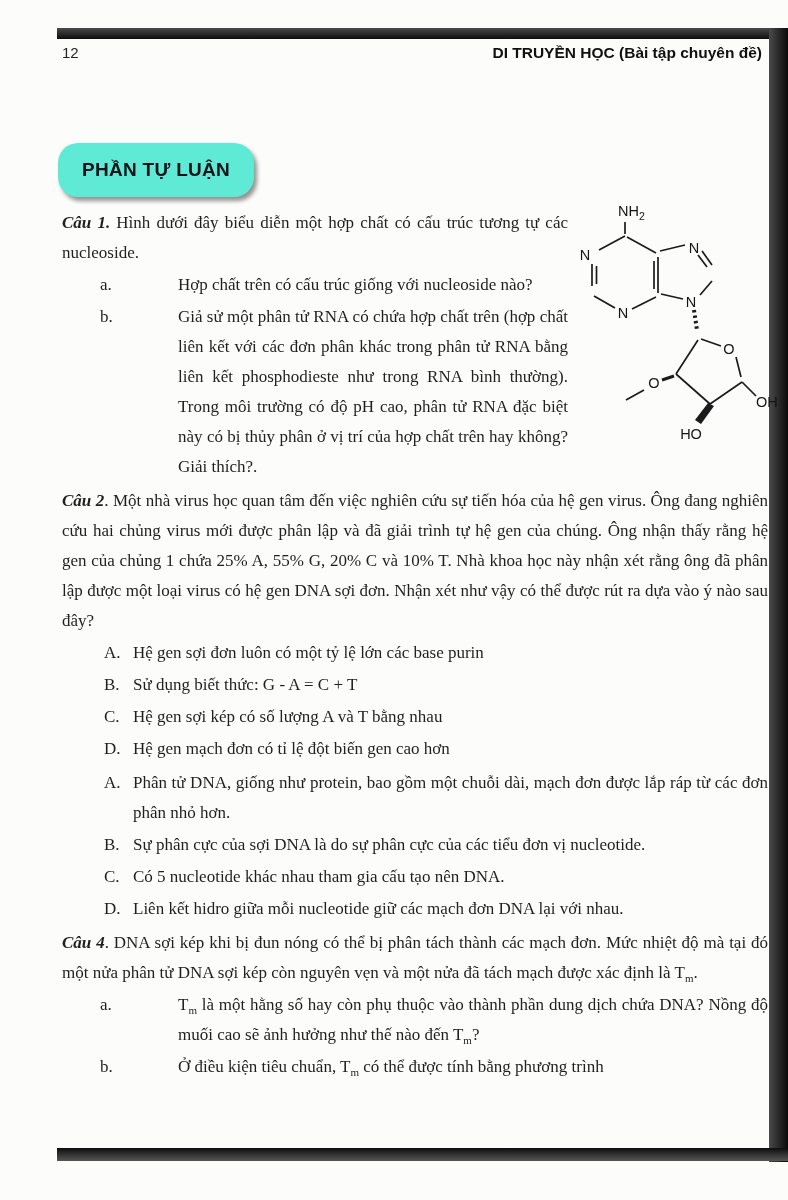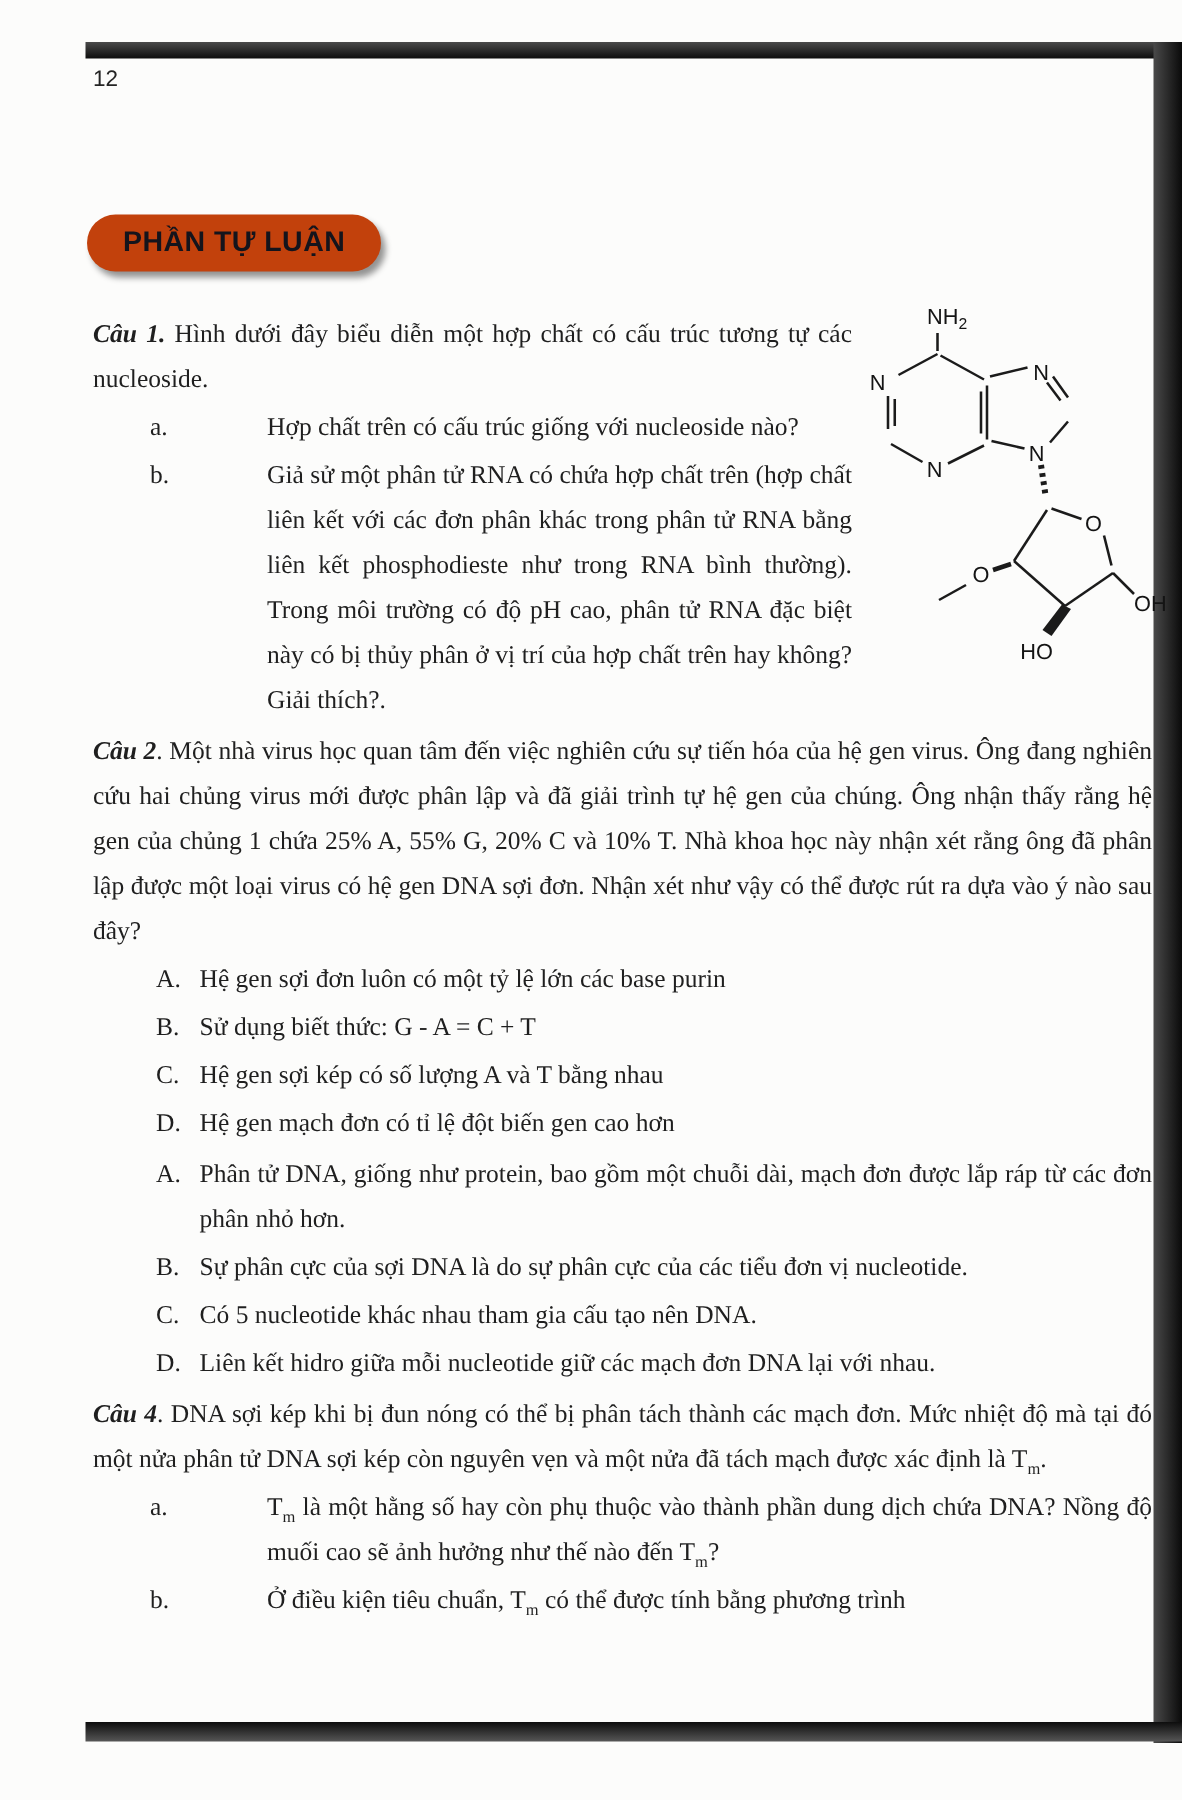--- a/index.html
+++ b/index.html
@@ -13,22 +13,22 @@
   .bar-right{position:absolute;left:769px;top:28px;width:19px;height:1134px;
     background:linear-gradient(to right,#4a4a4a,#0a0a0a);}
   .bar-bottom{position:absolute;left:57px;top:1148px;width:731px;height:13px;
     background:linear-gradient(to bottom,#0d0d0d,#565656);}
   
   .header{position:absolute;left:62px;top:44px;width:700px;display:flex;justify-content:space-between;align-items:baseline;
     font-family:"Liberation Sans","DejaVu Sans",sans-serif;gap:22px;}
   .page-num{font-size:15px;color:#242424;}
   .header-title{font-size:15.5px;font-weight:700;color:#101010;}
   
-  .badge{position:absolute;left:58px;top:143px;height:38px;padding:0 24px;border-radius:20px;
-    background:#c2410c;box-shadow:3px 4px 4px rgba(0,0,0,0.42);
+  .badge{position:absolute;left:58px;top:143px;height:54px;padding:0 24px;border-radius:20px;
+    background:#5eead4;box-shadow:3px 4px 4px rgba(0,0,0,0.42);
     display:flex;align-items:center;}
   .badge span{font-family:"Liberation Sans","DejaVu Sans",sans-serif;font-size:19px;font-weight:700;color:#14141c;letter-spacing:.3px;}
   
   .content{position:absolute;left:62px;top:204px;width:706px;font-size:17px;line-height:30px;}
   .para{margin:0;text-align:justify;}
   .q{margin-top:4px;}
   .q1-text{width:506px;}
   b.qlabel{font-weight:700;font-style:italic;}
   .li{display:flex;margin-left:38px;margin-top:2px;}
   .li .marker{flex:0 0 30px;}
@@ -46,20 +46,21 @@
 <body>
 
 <div class="page">
 
   <div class="bar-top"></div>
   <div class="bar-right"></div>
   <div class="bar-bottom"></div>
 
   <div class="header">
     <span class="page-num">12</span>
+    <span class="header-title">DI TRUYỀN HỌC (Bài tập chuyên đề)</span>
   </div>
 
   <div class="badge">
     <span>PHẦN TỰ LUẬN</span>
   </div>
 
   <svg class="molecule" viewBox="0 0 215 258" xmlns="http://www.w3.org/2000/svg">
     <g stroke="#1b1b1b" stroke-width="1.7" fill="none">
 
       <path d="M55,40 L29,54"></path>

